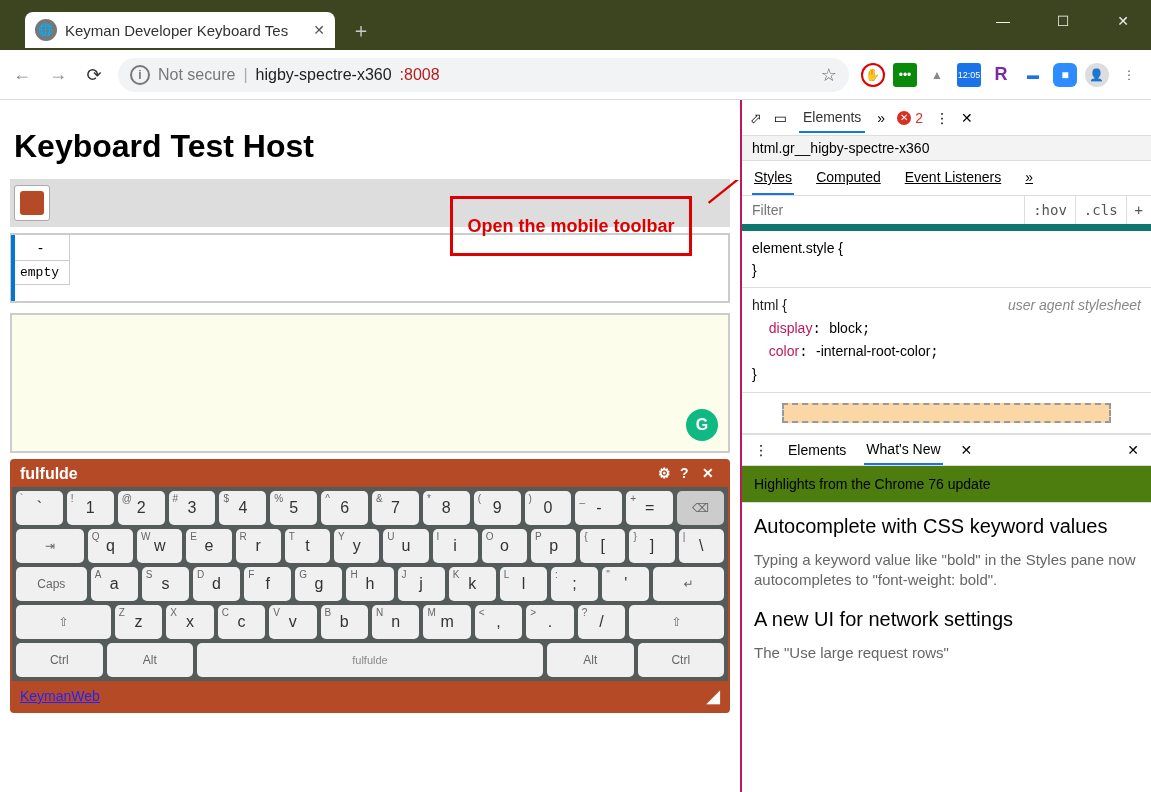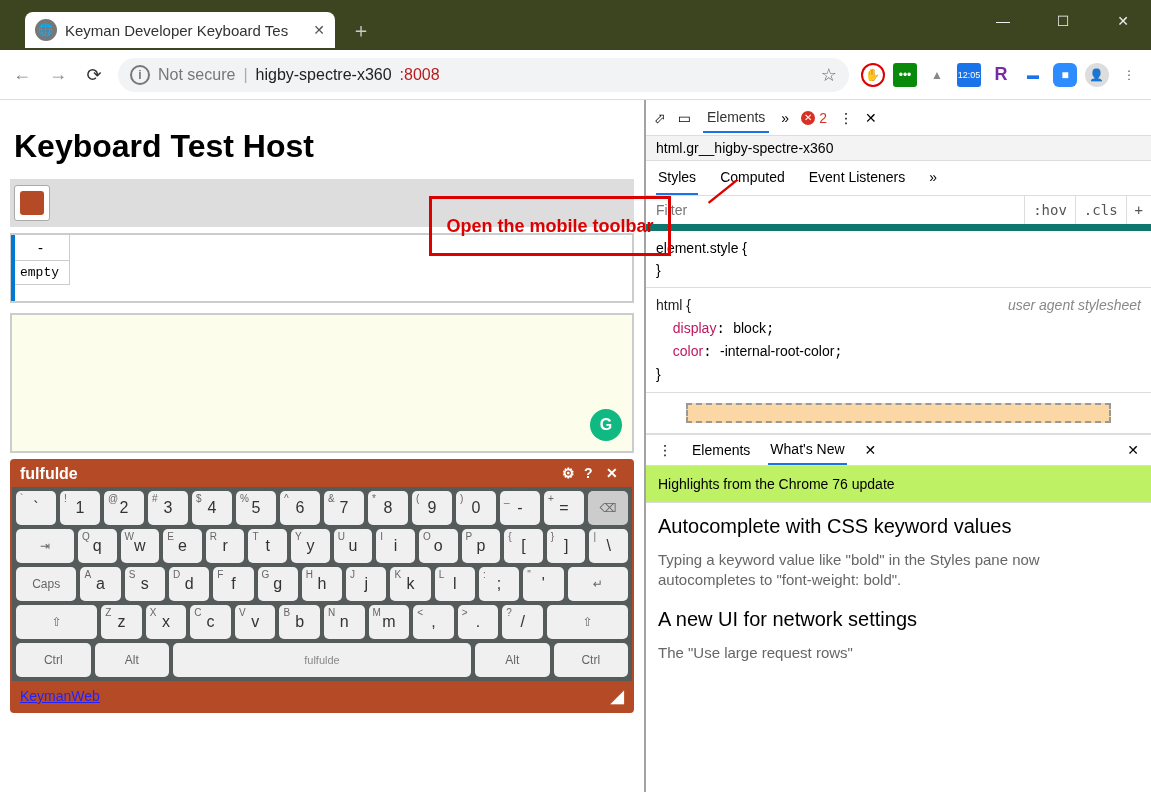--- a/index.html
+++ b/index.html
@@ -19,21 +19,21 @@
 .pill { flex:1; height:34px; background:#f1f3f4; border-radius:17px; display:flex; align-items:center; padding:0 12px; gap:8px; }
 .pill .info { width:20px; height:20px; border-radius:50%; border:2px solid #777; color:#777; display:flex; align-items:center; justify-content:center; font-size:12px; font-weight:bold; }
 .ns { color:#777; font-size:16px; }
 .sep { color:#aaa; }
 .host { color:#222; font-size:16px; }
 .port { color:#b91c1c; font-size:16px; }
 .star { color:#666; margin-left:auto; font-size:18px; }
 .ext-icons { display:flex; gap:8px; align-items:center; }
 .ext { width:24px; height:24px; display:flex; align-items:center; justify-content:center; font-size:12px; border-radius:3px; }
 .content-row { display:flex; height:692px; background:#fff; }
-.page-area { width:646px; padding:10px; position:relative; border-right:2px solid #a3a3a3; }
+.page-area { width:742px; padding:10px; position:relative; border-right:2px solid #be185d; }
 .page-area h1 { font-size:32px; font-weight:bold; margin:18px 4px 14px; }
 .gray-bar { background:#ddd; height:48px; display:flex; align-items:center; padding:4px; }
 .tile { width:36px; height:36px; border:1px solid #aaa; background:#fff; border-radius:3px; display:flex; align-items:center; justify-content:center; }
 .tile-inner { width:24px; height:24px; background:#b54b26; border-radius:3px; }
 .empty-box { border:2px solid #ccc; height:70px; background:#fff; margin-top:6px; position:relative; }
 .blue-bar { position:absolute; left:-1px; top:0; bottom:0; width:4px; background:#0078d4; }
 .small-cell { border-right:1px solid #ccc; border-bottom:1px solid #ccc; width:58px; padding:4px 8px; font-size:15px; }
 .small-cell.top { text-align:center; }
 .small-cell.empty { font-family:"Courier New",monospace; font-size:13px; }
 .yellow-area { border:2px solid #ccc; height:140px; background:#fdfdeb; margin-top:10px; position:relative; }
@@ -47,45 +47,45 @@
 .key { background:#f0f0f0; border-radius:5px; height:34px; flex:1; display:flex; align-items:center; justify-content:center; font-size:16px; position:relative; color:#333; }
 .key .sup { position:absolute; left:4px; top:2px; font-size:10px; color:#666; }
 .key.special { font-size:12px; color:#666; }
 .key.wide { flex:1.5; }
 .key.xwide { flex:2; }
 .key.space { flex:6; font-size:11px; color:#888; }
 .key.dark { background:#ccc; }
 .kb-footer { display:flex; padding:4px 8px; align-items:center; }
 .kb-link { color:#2222ff; text-decoration:underline; font-size:14px; }
 .kb-drag { margin-left:auto; color:#fff; font-size:18px; }
-.callout { position:absolute; top:196px; left:429px; border:3px solid #d00; width:242px; height:60px; display:flex; align-items:center; justify-content:center; color:#d00; font-size:18px; font-weight:bold; text-align:center; background:none; z-index:5; }
+.callout { position:absolute; top:196px; left:450px; border:3px solid #d00; width:242px; height:60px; display:flex; align-items:center; justify-content:center; color:#d00; font-size:18px; font-weight:bold; text-align:center; background:none; z-index:5; }
 .arrow-line { position:absolute; top:180px; left:690px; width:100px; height:40px; z-index:4; }
 .devtools { flex:1; display:flex; flex-direction:column; background:#fff; font-size:14px; }
 .dt-top { height:36px; display:flex; align-items:center; border-bottom:1px solid #ddd; padding:0 8px; gap:12px; }
 .dt-tab { padding:6px 4px; }
 .dt-tab.active { border-bottom:2px solid #1a73e8; color:#333; }
 .dt-err { color:#d93025; display:flex; align-items:center; gap:4px; }
 .dt-err-dot { width:14px; height:14px; background:#d93025; border-radius:50%; color:#fff; font-size:10px; display:flex; align-items:center; justify-content:center; }
 .dt-crumb { padding:4px 10px; background:#f3f3f3; border-bottom:1px solid #ddd; font-size:14px; }
-.dt-subtabs { display:flex; border-bottom:1px solid #ddd; padding:0 10px; gap:20px; }
+.dt-subtabs { display:flex; border-bottom:1px solid #ddd; padding:0 10px; gap:20px;text-decoration:underline; }
 .dt-subtabs span { padding:8px 2px; }
 .dt-subtabs span.active { border-bottom:2px solid #1a73e8; }
 .dt-filter { display:flex; border-bottom:7px solid #0f766e; }
 .dt-filter input { flex:1; border:none; padding:6px 10px; font-size:14px; outline:none; }
 .dt-filt-btn { padding:6px 8px; border-left:1px solid #ddd; font-family:monospace; font-size:14px; color:#555; }
 .dt-code { font-family:"Courier New",monospace; padding:6px 10px; border-bottom:1px solid #ddd; font-size:14px; line-height:22px; }
 .dt-code .sel { color:#222; }
 .dt-code .css-key { color:#be185d; }
 .dt-code .ua { color:#888; font-style:italic; float:right; }
 .dashed { border:2px dashed #999; background:#fbd7a6; height:20px; margin:10px 40px; }
 .dt-console { border-top:2px solid #ddd; }
 .dt-cons-tabs { display:flex; align-items:center; padding:0 10px; gap:16px; border-bottom:1px solid #ddd; }
 .dt-cons-tabs span { padding:6px 2px; }
 .dt-cons-tabs span.active { border-bottom:2px solid #1a73e8; }
-.dt-hl { padding:10px 12px; background:#bef264; border-bottom:1px solid #ddd; }
+.dt-hl { padding:10px 12px; background:#4d7c0f; border-bottom:1px solid #ddd; }
 .dt-wn-body { padding:12px; overflow:auto; }
 .dt-wn-body h3 { font-weight:normal; font-size:20px; margin-bottom:12px; }
 .dt-wn-body p { color:#666; font-size:15px; line-height:20px; margin-bottom:18px; }
 </style>
 </head>
 <body>
 
 <div class="titlebar"></div>
 <div class="win-controls">
   <span>—</span>

